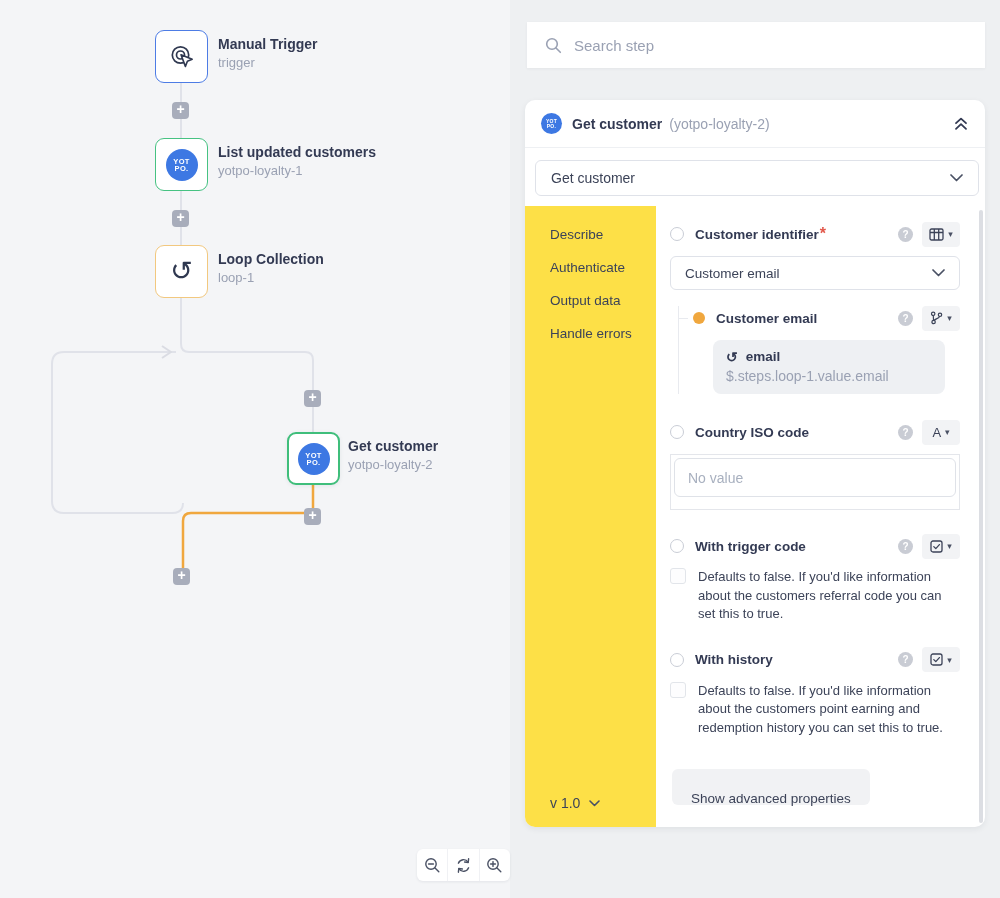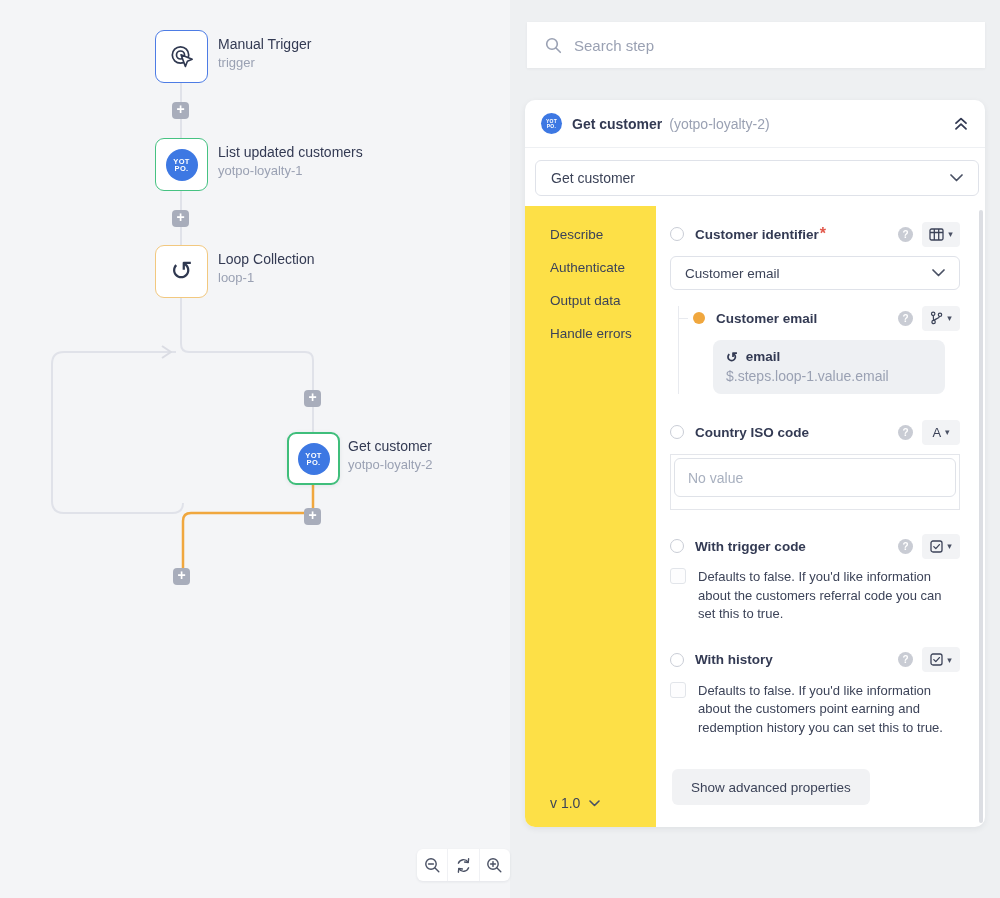--- a/index.html
+++ b/index.html
@@ -19,21 +19,21 @@
   .node {
     position:absolute; width:53px; height:53px; background:#fff;
     border:1.5px solid #ccc; border-radius:9px; z-index:2;
     display:flex; align-items:center; justify-content:center; cursor:pointer;
   }
   .node.blue  { border-color:#4d7ce5; }
   .node.green { border-color:#46c282; }
   .node.amber { border-color:#f2c87f; }
   .node.selected { border-width:2px; border-color:#3fbe7b; box-shadow:0 1px 4px rgba(40,60,90,.08); }
   .node-label { position:absolute; z-index:2; }
-  .node-label .t { font-size:14px; font-weight:400; color:#333a53; }
+  .node-label .t { font-size:14px; font-weight:700; color:#333a53; }
   .node-label .s { font-size:13px; color:#9aa1b3; margin-top:3px; }
   .yotpo-circle {
     background:#3d78e3; border-radius:50%; color:#fff; font-weight:700;
     display:flex; flex-direction:column; align-items:center; justify-content:center;
     letter-spacing:.3px; text-align:center;
   }
   .yotpo-circle.big { width:32px; height:32px; font-size:7.5px; line-height:7px; }
   .yotpo-circle.small { width:21px; height:21px; font-size:5px; line-height:4.8px; }
   .loop-glyph { font-size:27px; color:#2f3850; line-height:27px; font-weight:400; }
   .plus-btn {
@@ -125,21 +125,21 @@
   .novalue-input {
     border:1px solid #dfe2e8; border-radius:6px; height:39px; display:flex; align-items:center;
     padding:0 13px; font-size:14px; color:#a8b0bf; cursor:text;
   }
 
   .check-row { display:flex; gap:12px; margin:3px 0 24px; }
   .checkbox { width:16px; height:16px; border:1px solid #e2e5ea; border-radius:3px; background:#fdfdfe; flex:0 0 16px; cursor:pointer; }
   .check-desc { font-size:13px; line-height:18.5px; color:#3c4358; width:258px; }
 
   .advanced-btn {
-    display:inline-block; height:36px; line-height:36px; padding:1px 19px; background:#f1f2f4;
+    display:inline-block; height:36px; line-height:36px; padding:12px 19px; background:#f1f2f4;
     border:none; border-radius:6px; font-family:"Liberation Sans", sans-serif;
     font-size:13.5px; color:#3c4358; cursor:pointer; margin:8px 0 0 2px;
   }
 
   
   .zoom-toolbar {
     position:absolute; left:417px; top:849px; width:93px; height:32px; background:#fff;
     border-radius:6px; box-shadow:0 1px 3px rgba(30,40,60,.08); display:flex; z-index:5;
   }
   .zoom-toolbar .zbtn { flex:1; display:flex; align-items:center; justify-content:center; cursor:pointer; }

